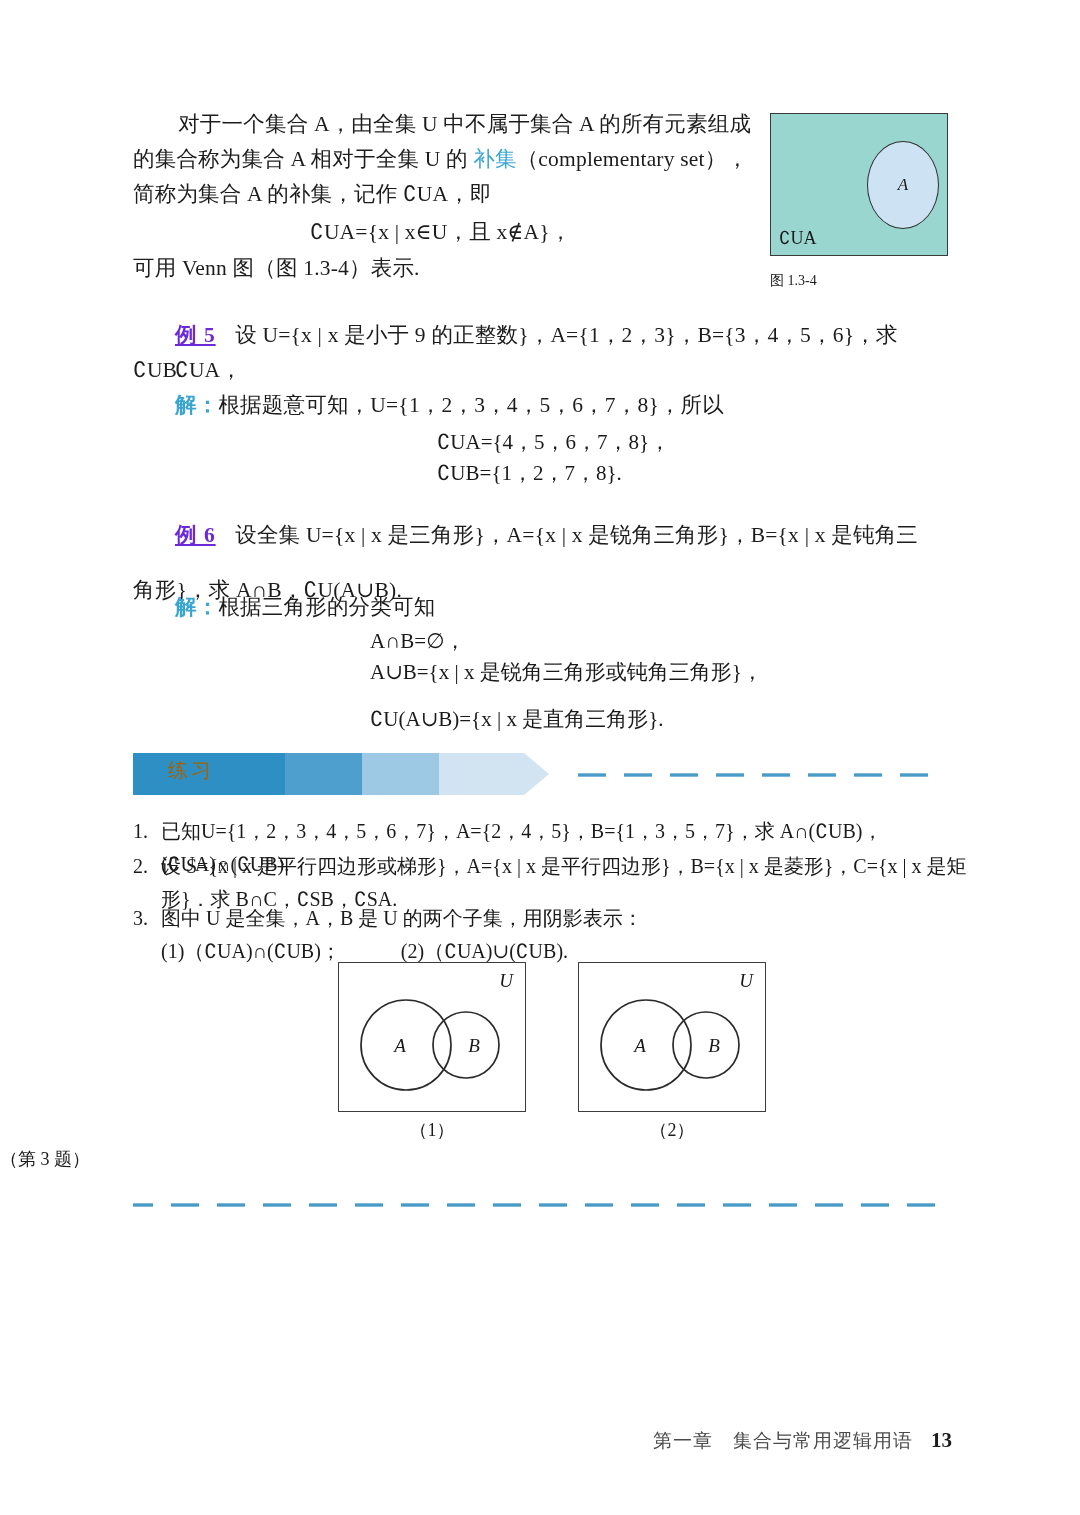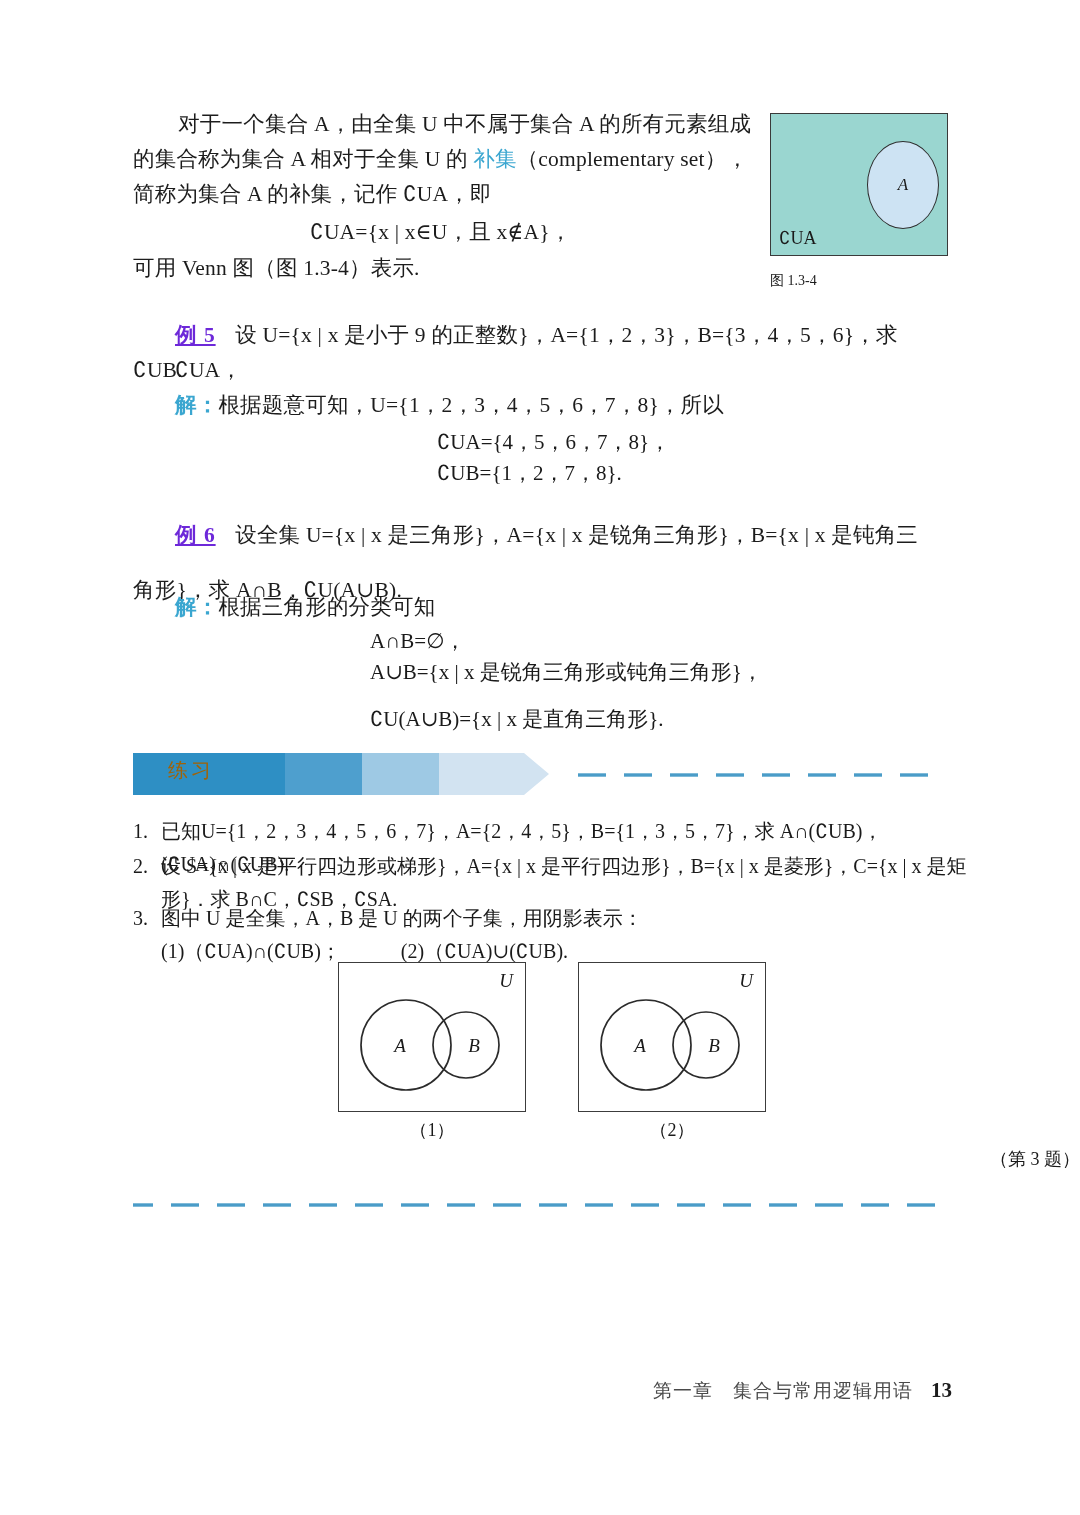--- a/index.html
+++ b/index.html
@@ -140,29 +140,29 @@
   .fig-sublabel {
     position: absolute;
     font-size: 18px;
     text-align: center;
     width: 188px;
   }
   #ex3-caption {
     position: absolute;
     left: 0; right: 0;
     top: 1147px;
-    text-align: right;
+    text-align: left;
     font-size: 18px;
   }
 
   
   #footer {
     position: absolute;
     right: 128px;
-    top: 1378px;
+    top: 1428px;
     font-size: 19px;
     color: #4a4a4a;
     letter-spacing: 1px;
   }
   #footer-page {
     font-weight: 700;
     font-size: 21px;
     color: #1c1c1c;
     margin-left: 18px;
     letter-spacing: 0;

